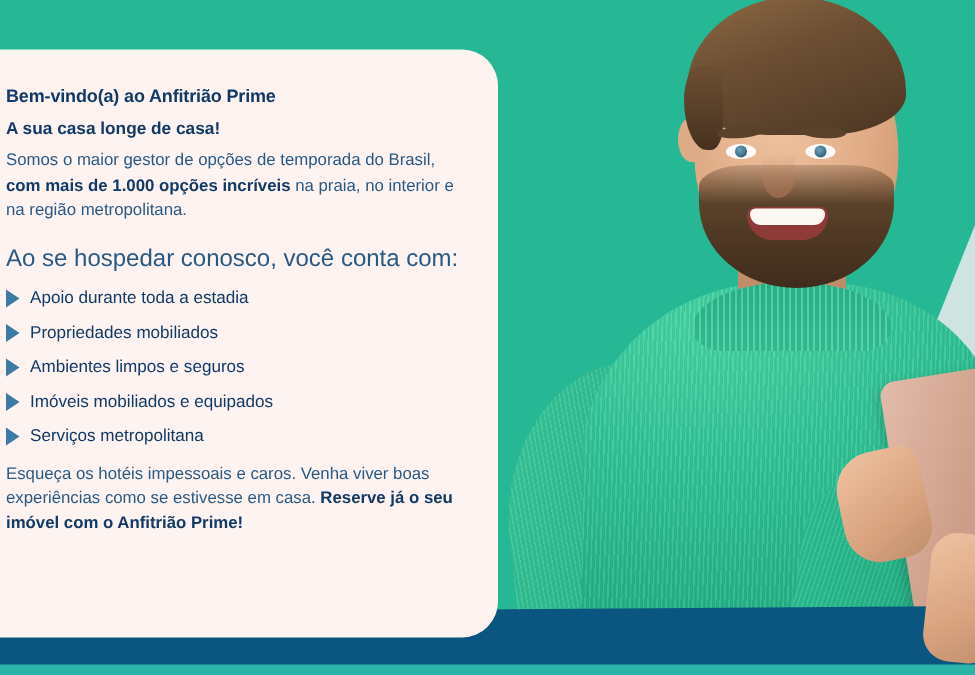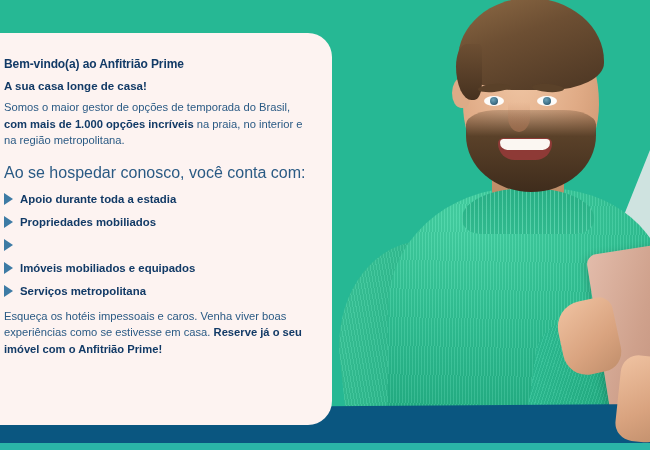--- a/index.html
+++ b/index.html
@@ -329,21 +329,21 @@
   .tri {
     width: 0; height: 0;
     flex: 0 0 auto;
     border-top: 6px solid transparent;
     border-bottom: 6px solid transparent;
     border-left: 9px solid #3d7ba5;
   }
   .bullet-label {
     color: #123a66;
     font-size: 11.4px;
-    font-weight: bold;
+    font-weight: normal;
   }
 
   .closing {
     color: #2a5a84;
     font-size: 11.2px;
     line-height: 16.5px;
     margin-top: 8px;
   }
   .closing b { color: #123a66; font-weight: bold; }
 </style>
@@ -400,20 +400,21 @@
     <li class="bullet">
       <span class="tri"></span>
       <span class="bullet-label">Apoio durante toda a estadia</span>
     </li>
     <li class="bullet">
       <span class="tri"></span>
       <span class="bullet-label">Propriedades mobiliados</span>
     </li>
     <li class="bullet">
       <span class="tri"></span>
+      <span class="bullet-label">Ambientes limpos e seguros</span>
     </li>
     <li class="bullet">
       <span class="tri"></span>
       <span class="bullet-label">Imóveis mobiliados e equipados</span>
     </li>
     <li class="bullet">
       <span class="tri"></span>
       <span class="bullet-label">Serviços metropolitana</span>
     </li>
   </ul>

